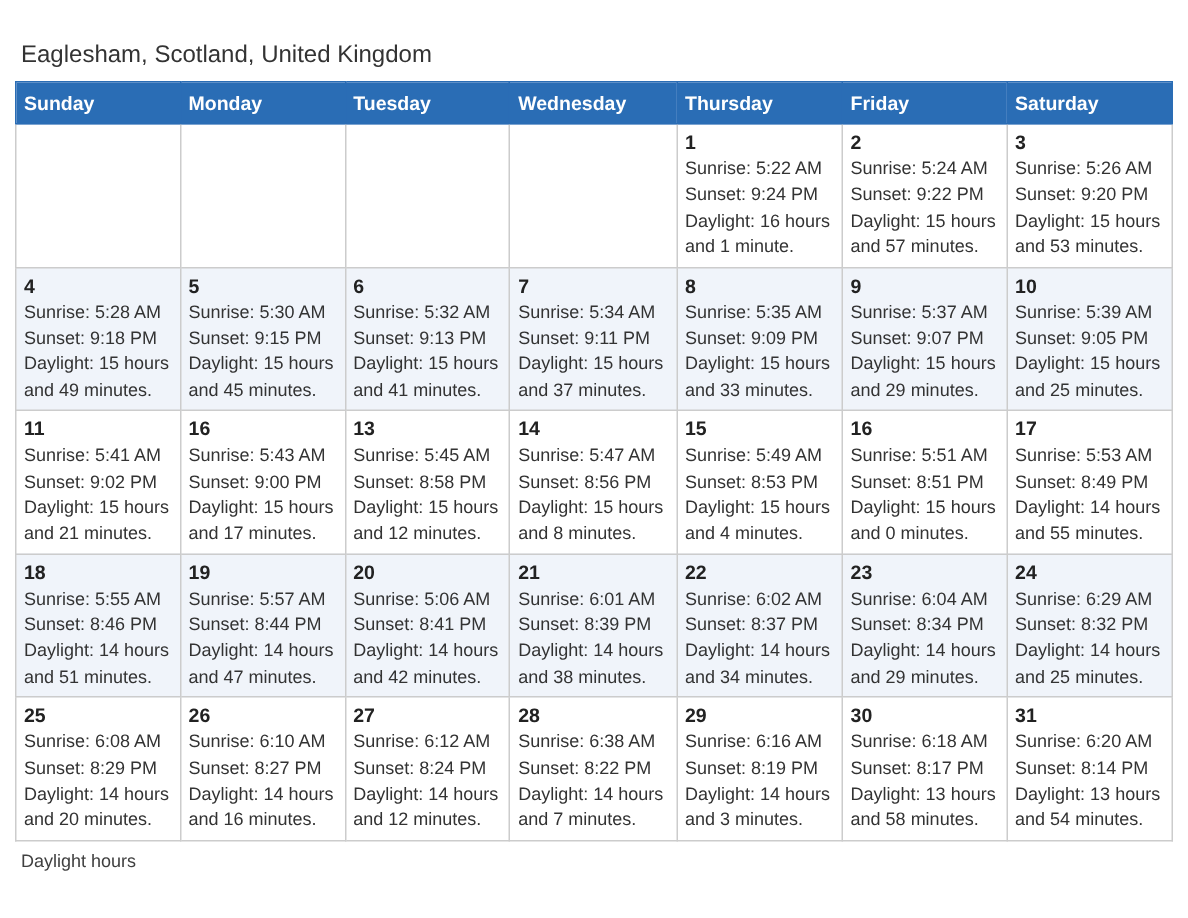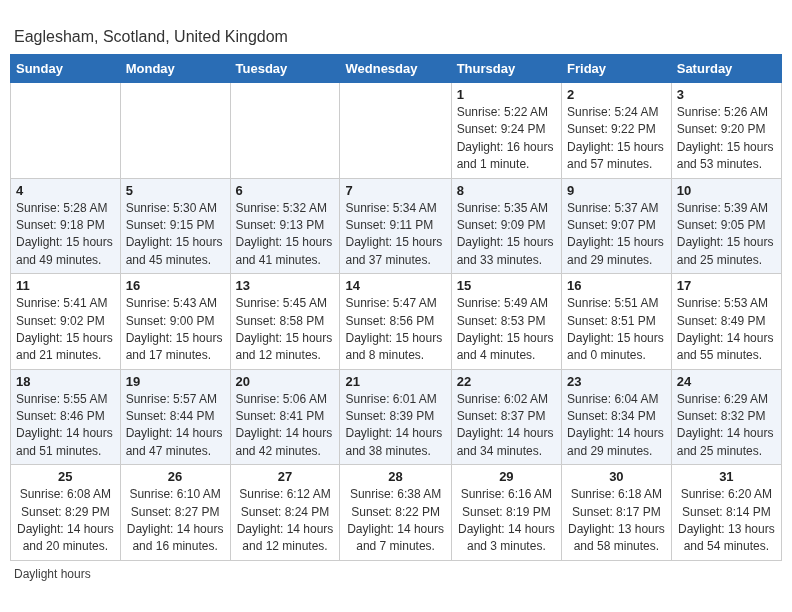--- a/index.html
+++ b/index.html
@@ -83,21 +83,21 @@
       margin-top: 6px;
       font-size: 12px;
       color: #404040;
       padding-left: 4px;
     }
     
     .row-1 td { background: #fff; }
     .row-2 td { background: #e8eef7; }
     .row-3 td { background: #fff; }
     .row-4 td { background: #e8eef7; }
-    .row-5 td { background: #fff; text-align: center; }
+    .row-5 td { background: #fff; }
     .row-1 td.empty-cell { background: #fff; }
   </style>
 </head>
 <body>
 
 <div class="header">
   <div class="title-block">
     <div class="location">Eaglesham, Scotland, United Kingdom</div>
   </div>
 </div>

